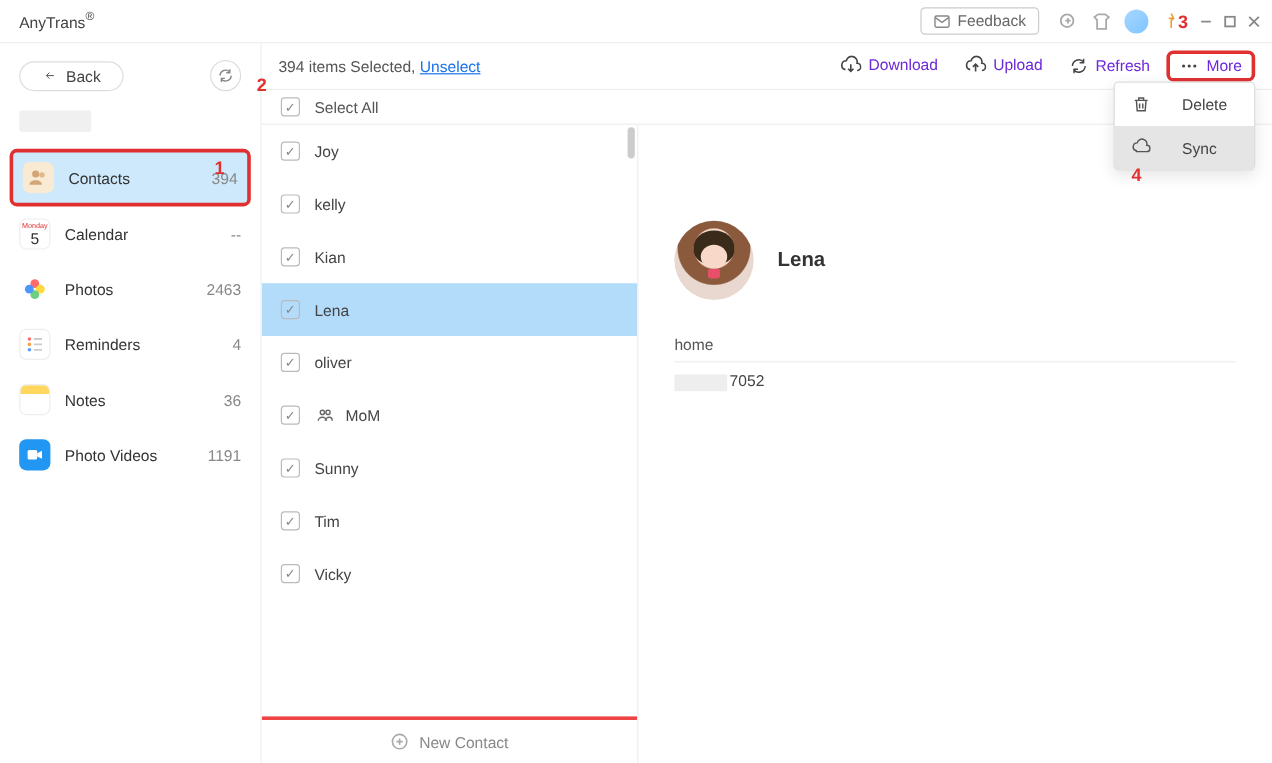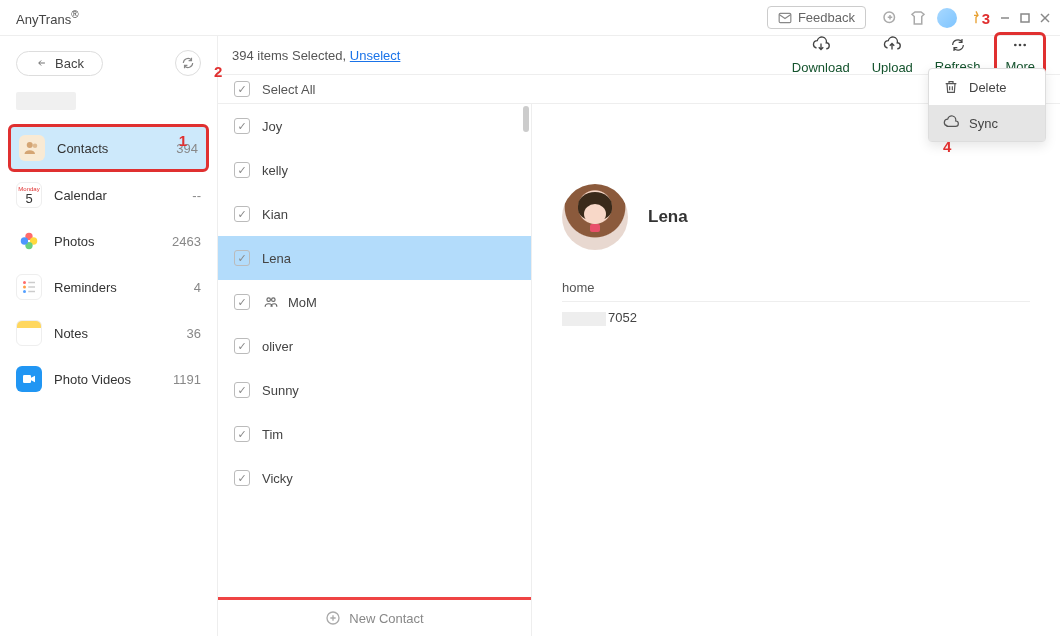--- a/index.html
+++ b/index.html
@@ -160,21 +160,21 @@
       display: flex;
       align-items: center;
       height: 38px;
       padding: 0 14px;
       gap: 6px;
       position: relative;
     }
     .selected-text { color: #555; }
     .unselect-link { color: #1a73e8; text-decoration: underline; cursor: pointer; }
     .toolbar-spacer { flex: 1; }
-    .toolbar-btn { display: flex; align-items: center; gap: 6px; color: #14532d; padding: 4px 8px; flex-direction: column; }
+    .toolbar-btn { display: flex; align-items: flex-start; gap: 6px; color: #6d28d9; padding: 4px 8px; }
     .more-btn {
       border: 3px solid #e03030;
       border-radius: 6px;
       padding: 2px 8px;
     }
 
     .list-header {
       display: flex;
       align-items: center;
       padding: 6px 16px;
@@ -316,21 +316,21 @@
       background: #fff;
       border: 1px solid #ddd;
       box-shadow: 0 4px 12px rgba(0,0,0,0.1);
       border-radius: 4px;
       width: 118px;
       z-index: 20;
     }
     .dropdown-item {
       display: flex;
       align-items: center;
-      gap: 10px;
+      gap: 26px;
       padding: 10px 14px;
       color: #444;
     }
     .dropdown-item.hover { background: #e5e5e5; position: relative;}
 
     svg { display: block; }
 
     .pin-icon {
       color: #e8a030;
     }
@@ -535,34 +535,34 @@
           <span>kelly</span>
         </div>
         <div class="contact-row">
           <span class="checkbox checked"></span>
           <span>Kian</span>
         </div>
         <div class="contact-row selected">
           <span class="checkbox checked"></span>
           <span>Lena</span>
         </div>
+        <div class="contact-row">
+          <span class="checkbox checked"></span>
+          <span>oliver</span>
+        </div>
         <div class="contact-row contact-name-row">
           <span class="checkbox checked"></span>
           <span class="group-icon">
             <svg width="18" height="14" viewBox="0 0 24 24" fill="none" stroke="#666" stroke-width="2">
                 <circle cx="8" cy="8" r="3"></circle>
                 <circle cx="16" cy="8" r="3"></circle>
                 <path d="M2 20c0-3 3-5 6-5s6 2 6 5M12 20c0-3 3-5 6-5s4 2 4 5"></path>
               </svg>
           </span>
           <span>MoM</span>
-        </div>
-        <div class="contact-row">
-          <span class="checkbox checked"></span>
-          <span>oliver</span>
         </div>
         <div class="contact-row">
           <span class="checkbox checked"></span>
           <span>Sunny</span>
         </div>
         <div class="contact-row">
           <span class="checkbox checked"></span>
           <span>Tim</span>
         </div>
         <div class="contact-row">

